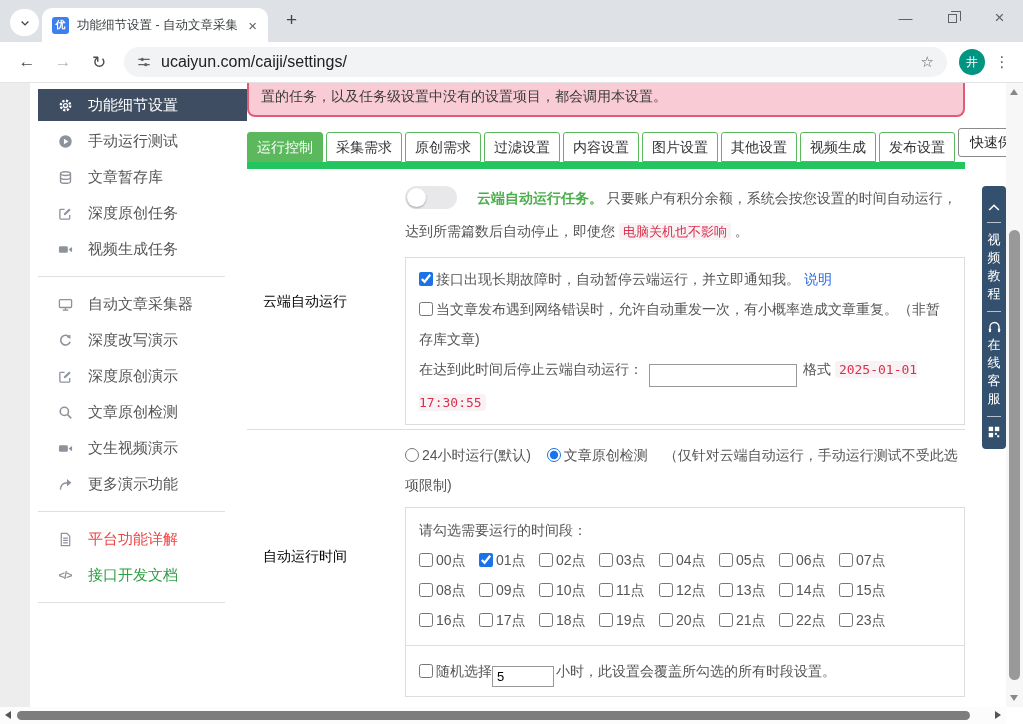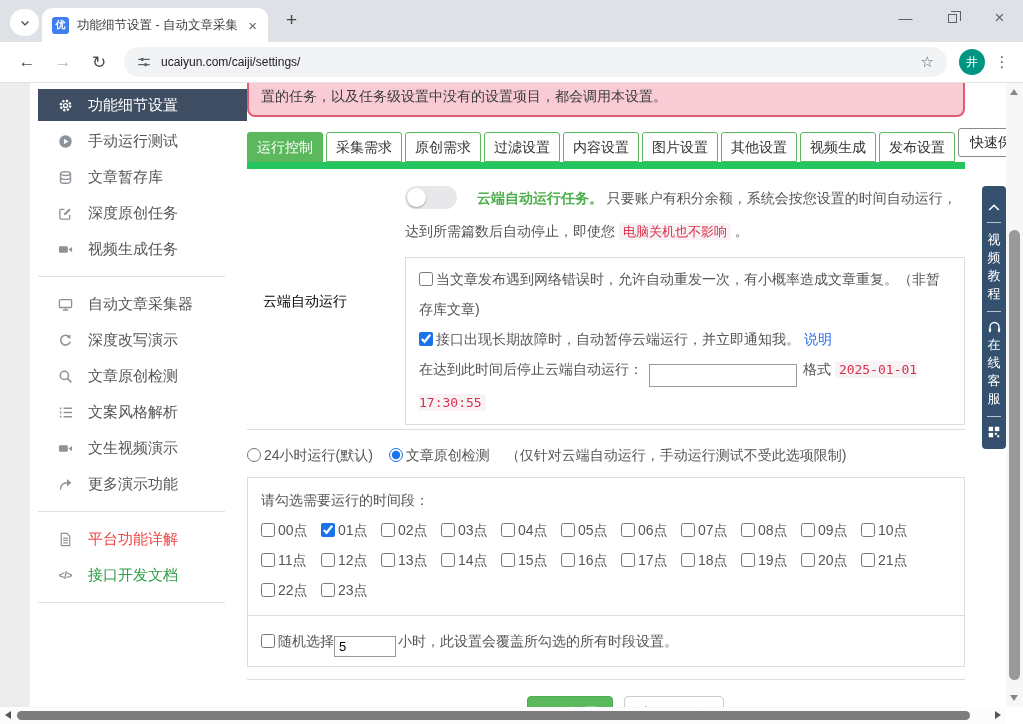--- a/index.html
+++ b/index.html
@@ -17,21 +17,21 @@
   .wincontrols { position:absolute; right:0; top:0; height:36px; display:flex; }
   .winbtn { width:47px; display:flex; align-items:center; justify-content:center; color:#5f6368; font-size:14px; }
   .maxbox { width:9px; height:9px; border:1.2px solid #5f6368; position:relative; }
   .maxbox::before { content:''; position:absolute; top:-4px; left:2px; width:9px; height:9px; border-top:1.2px solid #5f6368; border-right:1.2px solid #5f6368; }
   .wclose { font-size:17px; }
 
   .toolbar { height:41px; background:#fff; border-bottom:1px solid #e1e3e6; display:flex; align-items:center; padding:0 10px; gap:2px; }
   .navbtn { width:34px; text-align:center; font-size:17px; color:#4a4e53; }
   .navbtn.fwd { color:#b6b9be; }
   .urlbar { flex:1; height:30px; background:#f1f3f4; border-radius:15px; display:flex; align-items:center; gap:10px; padding:0 13px; margin:0 6px; }
-  .url-text { flex:1; font-size:12px; color:#202124; }
+  .url-text { flex:1; font-size:16px; color:#202124; }
   .star { color:#5f6368; font-size:15px; }
   .avatar { width:26px; height:26px; border-radius:50%; background:#009580; color:#fff; font-size:12px; display:flex; align-items:center; justify-content:center; flex:none; margin:0 4px; }
   .menu-dots { width:22px; text-align:center; color:#5f6368; font-size:15px; }
 
   
   .page { position:absolute; top:83px; left:0; right:0; bottom:0; background:#fff; overflow:hidden; }
   .left-strip { position:absolute; left:0; top:0; width:30px; height:624px; background:#ededee; }
 
   .sidebar { position:absolute; left:30px; top:4px; width:217px; }
   .sitem { height:36px; display:flex; align-items:center; gap:14px; padding-left:26px; font-size:15px; color:#555; cursor:pointer; }
@@ -211,35 +211,35 @@
         <span class="sicon">
             <svg width="15" height="15" viewBox="0 0 16 16" fill="none" stroke="#8d939b" stroke-width="1.7">
               <path d="M13 9.3A5.2 5.2 0 1 1 12.6 5"></path>
               <polygon points="13.2,1.6 13.2,6.2 9,4.3" fill="#8d939b" stroke="none"></polygon>
             </svg>
           </span>
         <span>深度改写演示</span>
       </div>
       <div class="sitem">
         <span class="sicon">
+            <svg width="15" height="15" viewBox="0 0 16 16" fill="none" stroke="#8d939b" stroke-width="1.4">
+              <path d="M12.5 9.5v3.5a1 1 0 0 1-1 1H3a1 1 0 0 1-1-1V4.5a1 1 0 0 1 1-1h4"></path>
+              <path d="M6.5 9.8l1.8-.4 5.2-5.2-1.6-1.6-5.2 5.2-.4 1.8z" fill="#8d939b" stroke="none"></path>
+            </svg>
+          </span>
+        <span>深度原创演示</span>
+      </div>
+      <div class="sitem">
+        <span class="sicon">
             <svg width="15" height="15" viewBox="0 0 16 16" fill="none" stroke="#8d939b" stroke-width="1.7">
               <circle cx="6.8" cy="6.8" r="4.4"></circle>
               <path d="M10.2 10.2L14.2 14.2"></path>
             </svg>
           </span>
         <span>文章原创检测</span>
-      </div>
-      <div class="sitem">
-        <span class="sicon">
-            <svg width="15" height="15" viewBox="0 0 16 16" stroke="#8d939b" fill="none">
-              <path d="M6 3.5h9M6 8h9M6 12.5h9" stroke-width="1.5"></path>
-              <path d="M2 3.5h1.6M2 8h1.6M2 12.5h1.6" stroke-width="1.9"></path>
-            </svg>
-          </span>
-        <span>文案风格解析</span>
       </div>
       <div class="sitem">
         <span class="sicon">
             <svg width="15" height="15" viewBox="0 0 16 16">
               <rect x="1" y="4.5" width="9.5" height="7" rx="1.5" fill="#8d939b"></rect>
               <polygon points="11.2,8 15,5.2 15,10.8" fill="#8d939b"></polygon>
             </svg>
           </span>
         <span>文生视频演示</span>
       </div>
@@ -299,34 +299,35 @@
           <code class="pink">电脑关机也不影响</code>
           <span>。</span>
         </div>
       </section>
 
       <section class="row row2">
         <div class="row-label">云端自动运行</div>
         <div class="row-content">
           <div class="cloud-box">
             <div>
-              <label><input type="checkbox" style=""><span>当文章发布遇到网络错误时，允许自动重发一次，有小概率造成文章重复。（非暂存库文章)</span></label>
+              <label><input type="checkbox" checked="" style=""><span>接口出现长期故障时，自动暂停云端运行，并立即通知我。</span></label>
+              <a class="link">说明</a>
             </div>
             <div>
-              <label><input type="checkbox" checked="" style=""><span>接口出现长期故障时，自动暂停云端运行，并立即通知我。</span></label>
-              <a class="link">说明</a>
+              <label><input type="checkbox" style=""><span>当文章发布遇到网络错误时，允许自动重发一次，有小概率造成文章重复。（非暂存库文章)</span></label>
             </div>
             <div>
               <span>在达到此时间后停止云端自动运行：</span><input class="text-input stop-input" type="text" value="" style=""><span>格式</span> <code class="pink">2025-01-01 17:30:55</code>
             </div>
           </div>
         </div>
       </section>
 
       <section class="row row3">
+        <div class="row-label">自动运行时间</div>
         <div class="row-content">
           <div class="radio-line">
             <label><input type="radio" name="runtime" style=""><span>24小时运行(默认)</span></label>
             <label><input type="radio" name="runtime" checked="" style=""><span>文章原创检测</span></label>
             <span>（仅针对云端自动运行，手动运行测试不受此选项限制)</span>
           </div>
           <div class="hours-box">
             <div class="hint">请勾选需要运行的时间段：</div>
             <div class="hours">
               <label class="hour"><input type="checkbox" style=""><span>00点</span></label>

